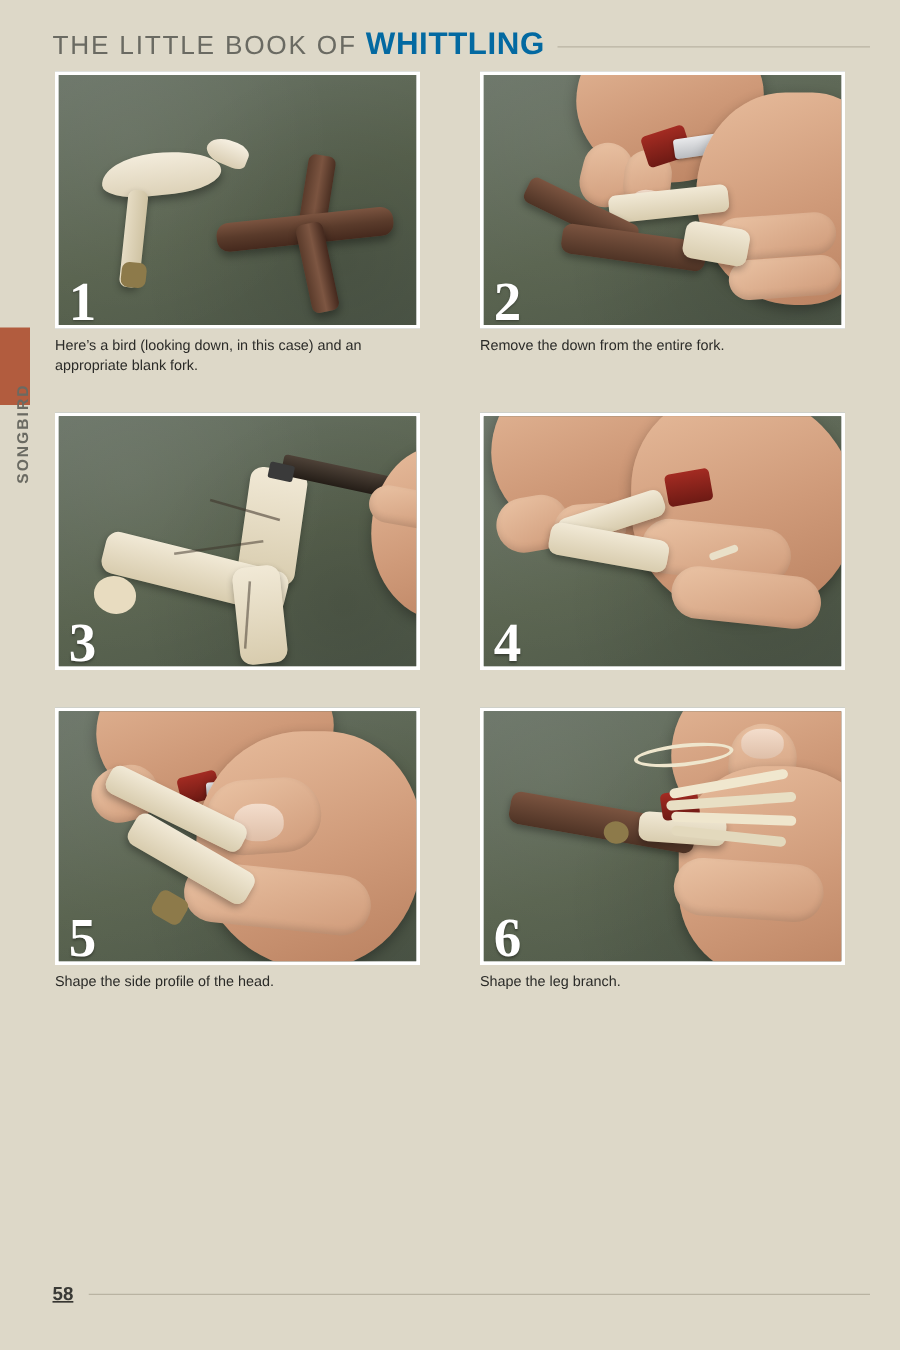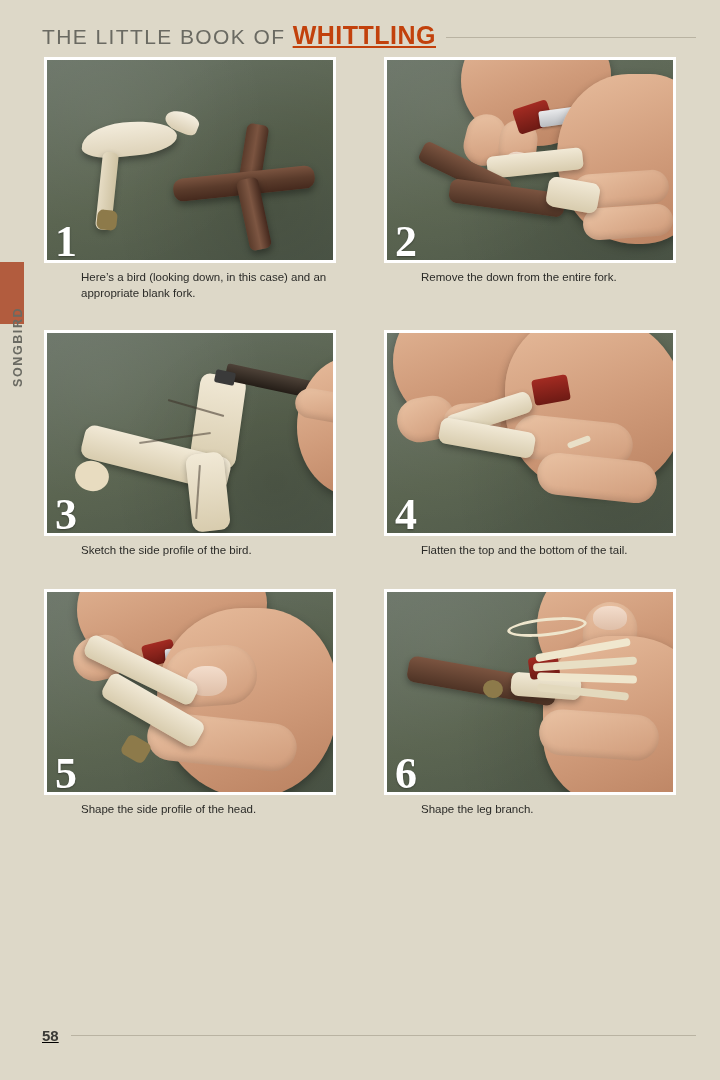--- a/index.html
+++ b/index.html
@@ -24,25 +24,24 @@
     align-items: center;
   }
   .header-title {
     font-size: 21px;
     letter-spacing: 1.4px;
     color: #6a6a62;
     font-weight: 400;
     white-space: nowrap;
   }
   .header-title .accent {
-    color: #c2410c;
+    color: #0369a1;
     font-weight: bold;
     font-size: 25px;
     letter-spacing: 0.5px;
-    text-decoration: underline;
   }
   .header-rule {
     flex: 1;
     height: 1px;
     background: #b9b3a2;
     margin-left: 10px;
     margin-top: 4px;
   }
 
   
@@ -108,21 +107,20 @@
     font-family: "Liberation Serif", serif;
     line-height: 1;
     text-shadow: 0 1px 2px rgba(0,0,0,0.35);
   }
   .caption {
     margin-top: 7px;
     font-size: 11.5px;
     line-height: 1.38;
     color: #2b2b28;
     max-width: 285px;
-    margin-left: 37px;
   }
   
   .row.r3 { margin-top: 30px; }
 
   
   .footer {
     position: absolute;
     left: 42px;
     right: 24px;
     bottom: 36px;
@@ -309,41 +307,39 @@
 
           <div class="sh hand" style="left:250px;top:24px;width:120px;height:140px;"></div>
           <div class="sh finger" style="left:248px;top:58px;width:62px;height:30px;transform:rotate(10deg);"></div>
 
           <div class="sh" style="left:120px;top:74px;width:58px;height:2px;background:rgba(60,50,40,0.55);transform:rotate(16deg);"></div>
           <div class="sh" style="left:92px;top:104px;width:72px;height:2px;background:rgba(60,50,40,0.5);transform:rotate(-8deg);"></div>
           <div class="sh" style="left:150px;top:132px;width:2px;height:54px;background:rgba(60,50,40,0.5);transform:rotate(4deg);"></div>
         </div>
         <div class="step-num">3</div>
       </div>
-      <div class="caption">Sketch the side profile of the bird.</div>
     </div>
 
     <div class="step">
       <div class="photo">
         <div class="photo-inner">
           <div class="bg-mottle"></div>
           <div class="sh hand" style="left:6px;top:-46px;width:180px;height:150px;"></div>
           <div class="sh finger" style="left:10px;top:64px;width:58px;height:44px;transform:rotate(-10deg);"></div>
           <div class="sh finger" style="left:56px;top:70px;width:58px;height:40px;transform:rotate(-4deg);"></div>
           <div class="sh hand" style="left:118px;top:-20px;width:180px;height:180px;border-radius:45% 55% 50% 50%;"></div>
           <div class="sh finger" style="left:126px;top:86px;width:120px;height:44px;transform:rotate(6deg);"></div>
           <div class="sh finger" style="left:150px;top:124px;width:120px;height:42px;transform:rotate(6deg);"></div>
           <div class="sh handle-red" style="left:146px;top:44px;width:36px;height:26px;transform:rotate(-10deg);"></div>
           <div class="sh wood" style="left:58px;top:70px;width:88px;height:22px;border-radius:8px;transform:rotate(-18deg);"></div>
           <div class="sh wood" style="left:52px;top:92px;width:96px;height:26px;border-radius:8px;transform:rotate(10deg);"></div>
           <div class="sh" style="left:180px;top:106px;width:24px;height:6px;background:#e9e0c8;border-radius:4px;transform:rotate(-20deg);"></div>
         </div>
         <div class="step-num">4</div>
       </div>
-      <div class="caption">Flatten the top and the bottom of the tail.</div>
     </div>
 
   </div>
 
   <div class="row r3">
 
     <div class="step">
       <div class="photo">
         <div class="photo-inner">
           <div class="bg-mottle"></div>

